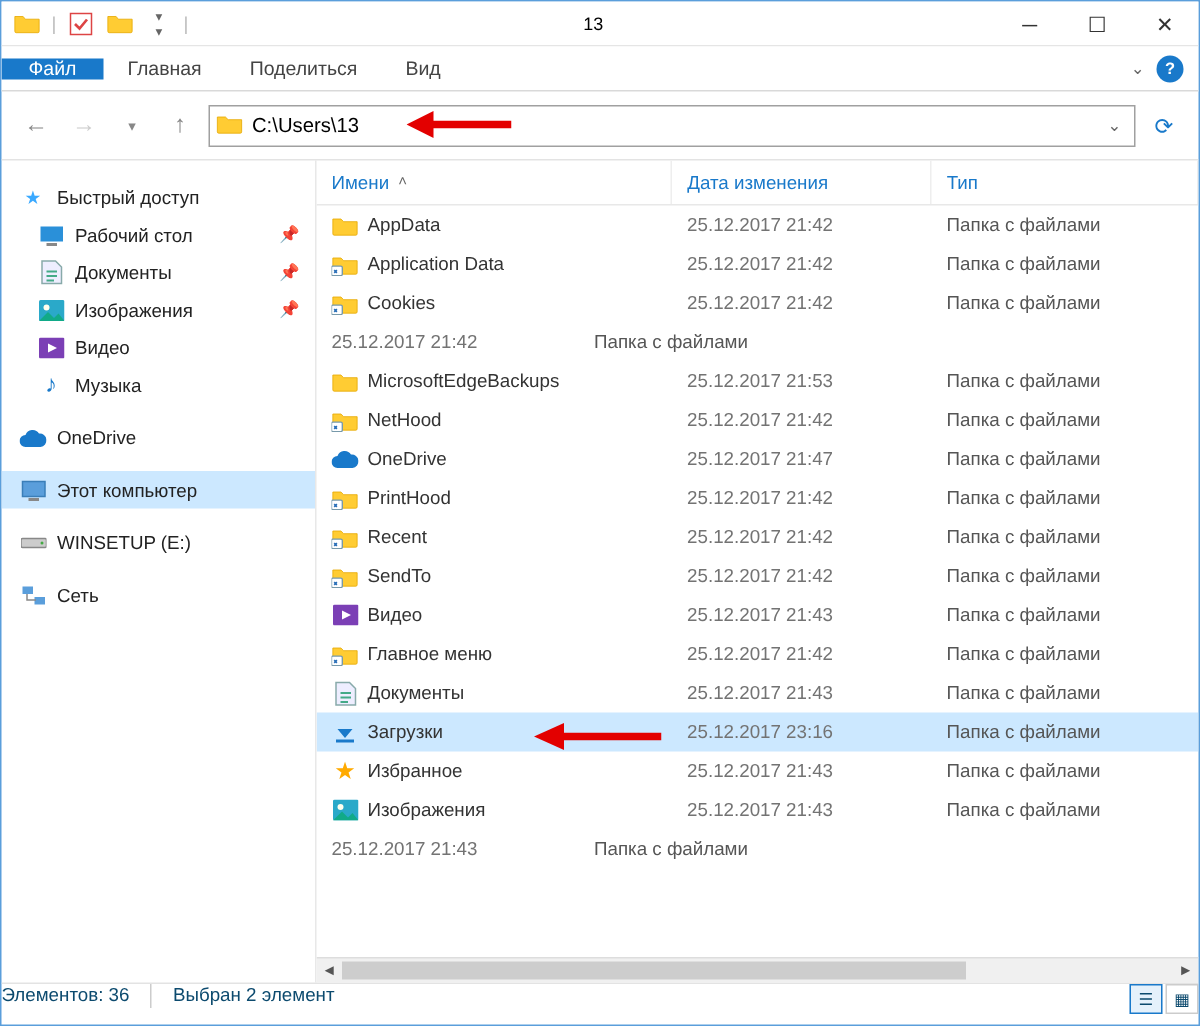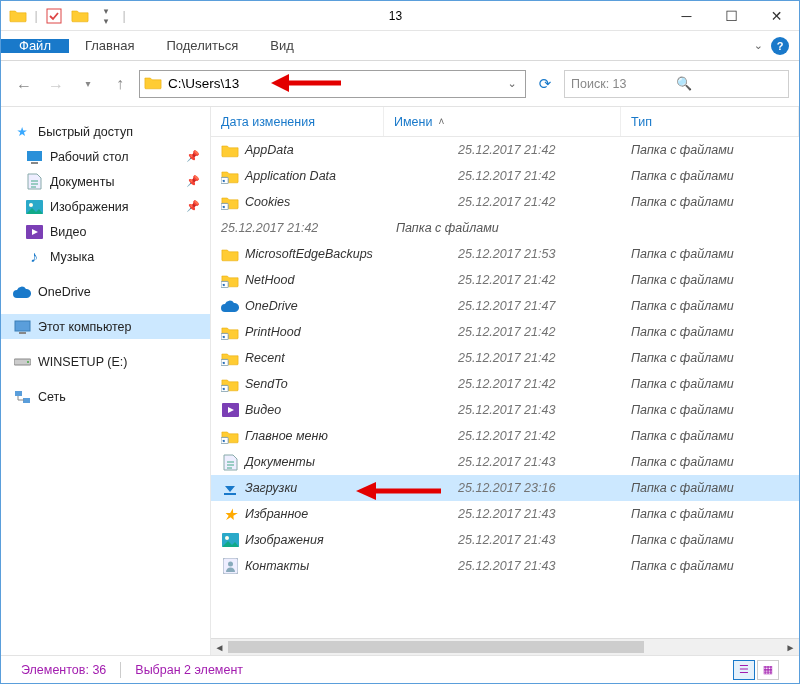--- a/index.html
+++ b/index.html
@@ -40,21 +40,21 @@
 .col1 { width: 240px; } .col2 { width: 175px; } .col3 { width: 180px; }
 .col .sort { font-size: 10px; margin-left: 6px; color: #666; }
 .rows { flex: 1; overflow: hidden; }
 .row { display: flex; align-items: center; height: 26px; font-size: 13.5px; color: #333; }
 .row.sel { background: #cce8ff; }
 .row .c1 { width: 240px; display: flex; align-items: center; gap: 6px; padding-left: 10px; }
 .row .c2 { width: 175px; padding: 0 10px; color: #737373; }
 .row .c3 { width: 180px; padding: 0 10px; color: #555; }
 .folder-svg { width: 18px; height: 15px; }
 .arrow-red { position: absolute; z-index: 10; }
-.statusbar { height: 28px; border-top: 1px solid #e3e3e3; display: flex; align-items: center; padding: 0 20px; font-size: 12.5px; color: #a21caf; gap: 14px; }
+.statusbar { height: 28px; border-top: 1px solid #e3e3e3; display: flex; padding: 0 0; font-size: 12.5px; color: #0c4a6e; gap: 14px; }
 .statusbar .sep { width: 1px; height: 16px; background: #ccc; }
 .view-toggle { margin-left: auto; display: flex; gap: 2px; }
 .vt-btn { width: 22px; height: 20px; border: 1px solid #ccc; display: flex; align-items: center; justify-content: center; font-size: 11px; }
 .vt-btn.active { border-color: #1979ca; background: #e5f1fb; }
 .hscroll { height: 17px; background: #f0f0f0; border-top: 1px solid #ddd; display: flex; align-items: center; }
 .hscroll .ar { width: 17px; text-align: center; font-size: 10px; color: #555; }
 .hscroll .track { flex: 1; height: 100%; position: relative; }
 .hscroll .thumb { position: absolute; left: 0; top: 2px; bottom: 2px; width: 75%; background: #cdcdcd; }
 </style>
 </head>
@@ -108,24 +108,20 @@
   <div class="nav-btn" style="font-size:10px;">▾</div>
   <div class="nav-btn">↑</div>
   <div class="addr">
     <span class="folder-ic"><svg class="folder-svg" viewBox="0 0 20 16">
           <path fill="#fc3" stroke="#e6a800" stroke-width="0.6" d="M1 3h6l2 2h10v9a1 1 0 0 1-1 1H2a1 1 0 0 1-1-1z"></path>
         </svg></span>
     <input type="text" value="C:\Users\13" style="">
     <span class="dd">⌄</span>
   </div>
   <div class="refresh">⟳</div>
-  <div class="search">
-    <span>Поиск: 13</span>
-    <span style="font-size:13px;">🔍</span>
-  </div>
   <svg class="arrow-red" style="left:270px;top:10px;" width="70" height="24" viewBox="0 0 70 24">
       <path d="M70 12 L15 12" stroke="#e30000" stroke-width="5"></path>
       <path d="M0 12 L18 3 L18 21 Z" fill="#e30000"></path>
     </svg>
 </div>
 
 <div class="main">
   <div class="sidebar">
     <div class="sb-item top">
       <span class="ic" style="color:#3aa9ff;">★</span>
@@ -216,32 +212,32 @@
             <rect x="9" y="8" width="7" height="5" fill="#5a9edb"></rect>
             <path d="M4 6v4h6" stroke="#888" fill="none"></path>
           </svg>
         </span>
       <span>Сеть</span>
     </div>
   </div>
 
   <div class="content">
     <div class="cols">
-      <div class="col col2">
-          <span>Дата изменения</span>
-        </div>
       <div class="col col1">
           <span>Имени</span>
           <span class="sort">˄</span>
         </div>
+      <div class="col col2">
+          <span>Дата изменения</span>
+        </div>
       <div class="col col3">
           <span>Тип</span>
         </div>
     </div>
-    <div class="rows" id="file-rows" style="position:relative;font-style:italic;">
+    <div class="rows" id="file-rows" style="position:relative;">
       <svg class="arrow-red" style="left:145px;top:343px;" width="85" height="22" viewBox="0 0 85 22">
           <path d="M85 11 L18 11" stroke="#e30000" stroke-width="5"></path>
           <path d="M0 11 L20 2 L20 20 Z" fill="#e30000"></path>
         </svg>
     <div class="row">
           <div class="c1">
             <span class="ic">
               <svg width="18" height="15" viewBox="0 0 20 16">
                 <path fill="#fc3" stroke="#e6a800" stroke-width="0.6" d="M1 3h6l2 2h10v9a1 1 0 0 1-1 1H2a1 1 0 0 1-1-1z"></path>
               </svg>
@@ -434,30 +430,20 @@
                 <circle cx="5" cy="5" r="2" fill="#ffe"></circle>
                 <path d="M0 14l6-6 4 4 3-3 4 5z" fill="#1a8"></path>
               </svg>
             </span>
             <span>Изображения</span>
           </div>
           <div class="c2">25.12.2017 21:43</div>
           <div class="c3">Папка с файлами</div>
         </div>
         <div class="row">
-          <div class="c1">
-            <span class="ic">
-              <svg width="15" height="16" viewBox="0 0 15 16">
-                <rect width="15" height="16" rx="2" fill="#eef" stroke="#9ab"></rect>
-                <circle cx="7.5" cy="6" r="2.5" fill="#8ab"></circle>
-                <path d="M3 14a4.5 4.5 0 0 1 9 0z" fill="#8ab"></path>
-              </svg>
-            </span>
-            <span>Контакты</span>
-          </div>
           <div class="c2">25.12.2017 21:43</div>
           <div class="c3">Папка с файлами</div>
         </div>
       </div>
     <div class="hscroll">
       <div class="ar">◄</div>
       <div class="track">
           <div class="thumb"></div>
         </div>
       <div class="ar">►</div>

